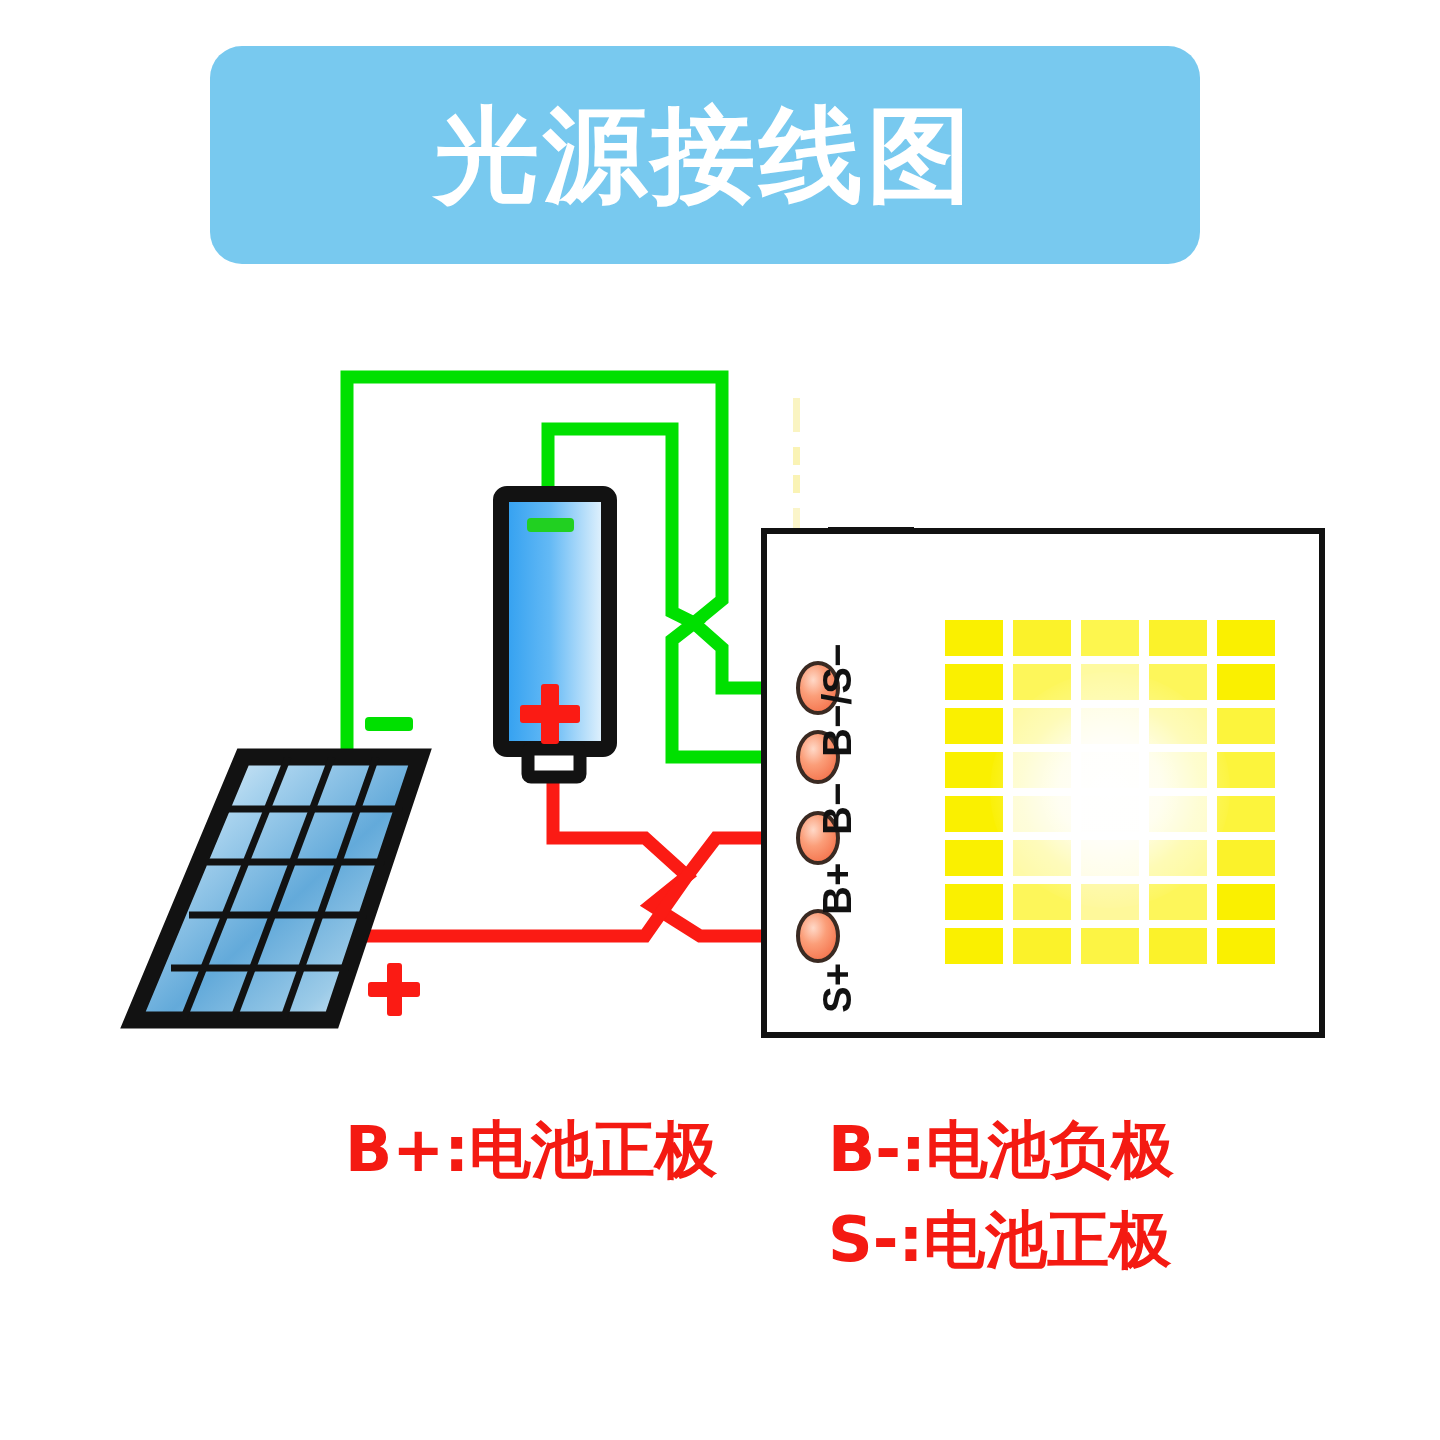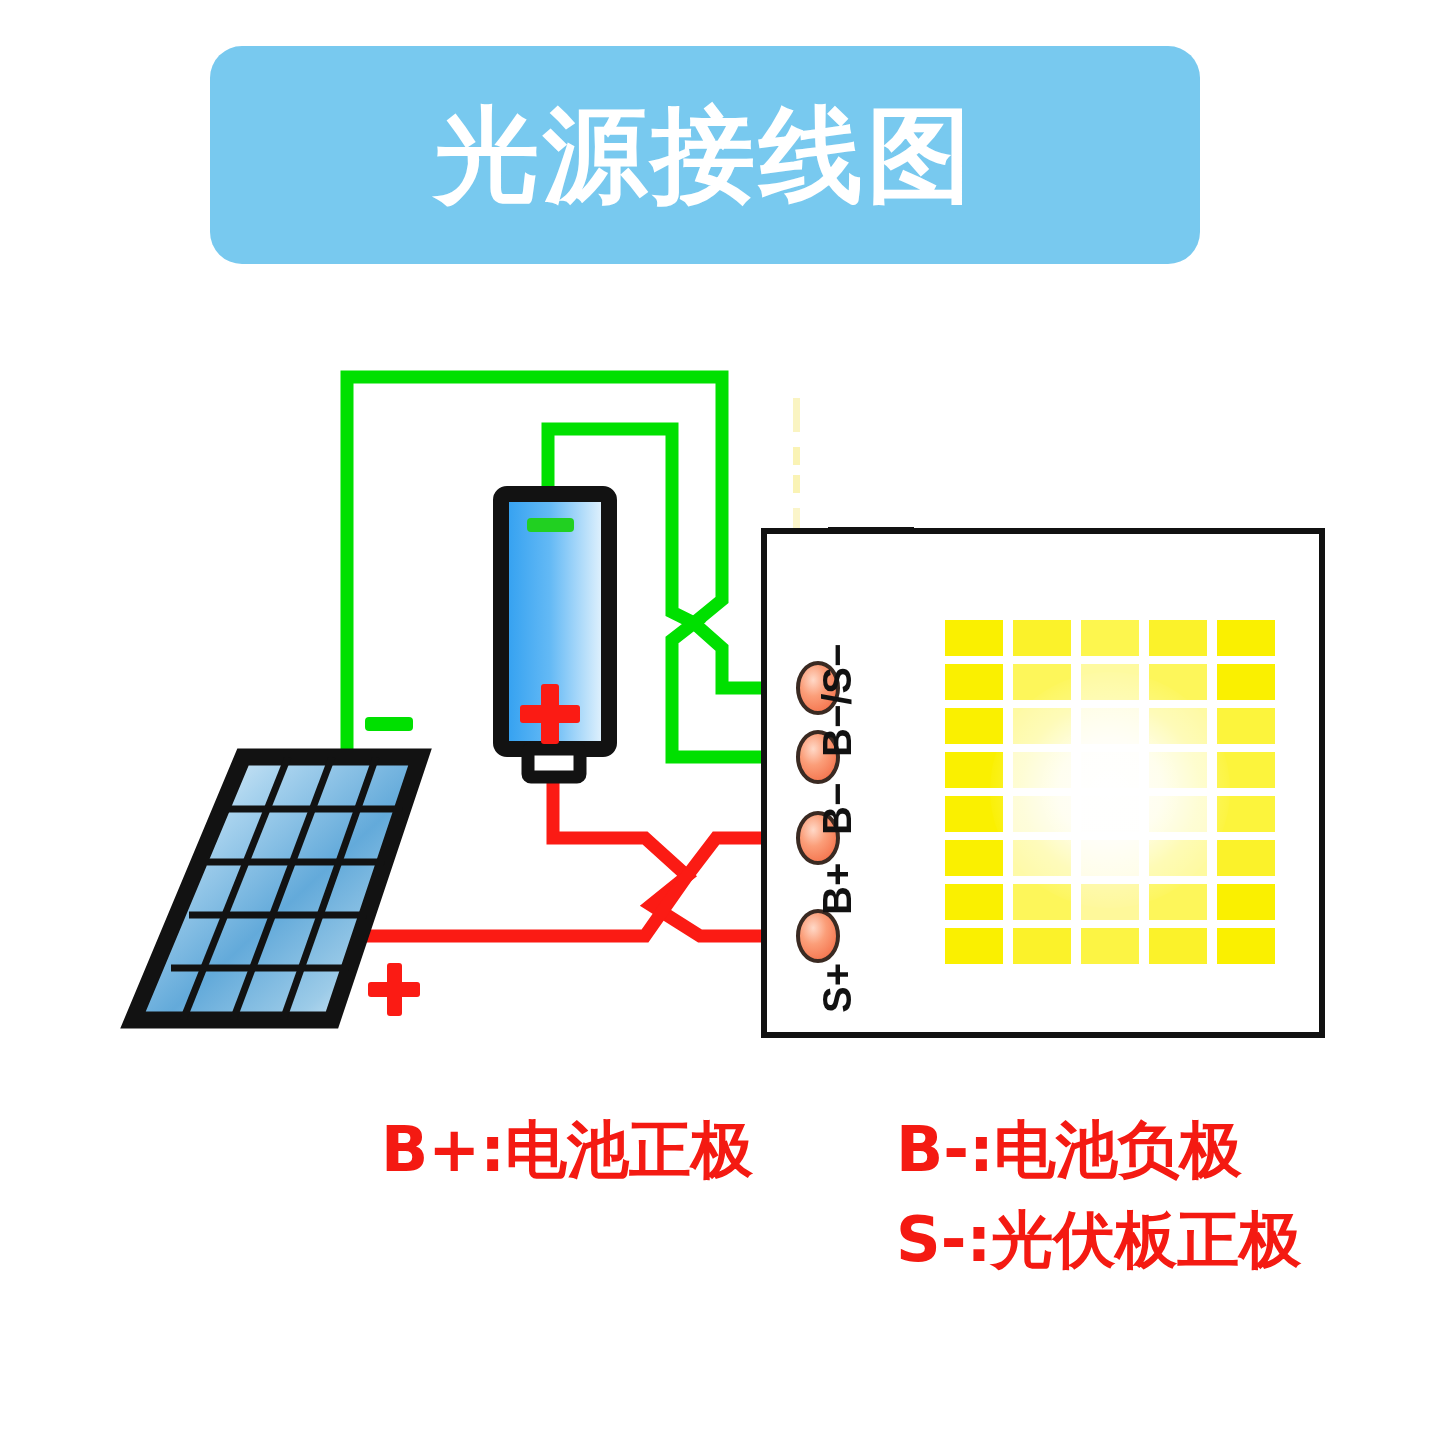--- a/index.html
+++ b/index.html
@@ -58,24 +58,23 @@
   .legend {
     position: absolute;
     left: 0;
     top: 1105px;
     width: 1440px;
     height: 190px;
   }
   .legend-col {
     position: absolute;
     top: 0;
-    margin-left: 36px;
   }
   .legend-col.left  { left: 345px; }
-  .legend-col.right { left: 860px; }
+  .legend-col.right { left: 828px; }
   .legend-line {
     color: #f41a12;
     font-size: 62px;
     font-weight: bold;
     line-height: 90px;
     white-space: nowrap;
     font-family: "DejaVu Sans", "Liberation Sans", sans-serif;
   }
 
   
@@ -257,17 +256,17 @@
   <div class="term-label" style="left:860px; top:790px;">B−</div>
   <div class="term-label" style="left:860px; top:870px;">B+</div>
   <div class="term-label" style="left:860px; top:968px;">S+</div>
 
   <div class="legend">
     <div class="legend-col left">
       <div class="legend-line">B+:电池正极</div>
     </div>
     <div class="legend-col right">
       <div class="legend-line">B-:电池负极</div>
-      <div class="legend-line">S-:光伏板正极</div>
+      <div class="legend-line">S-:电池正极</div>
     </div>
   </div>
 
 </div>
 
 </body></html>

